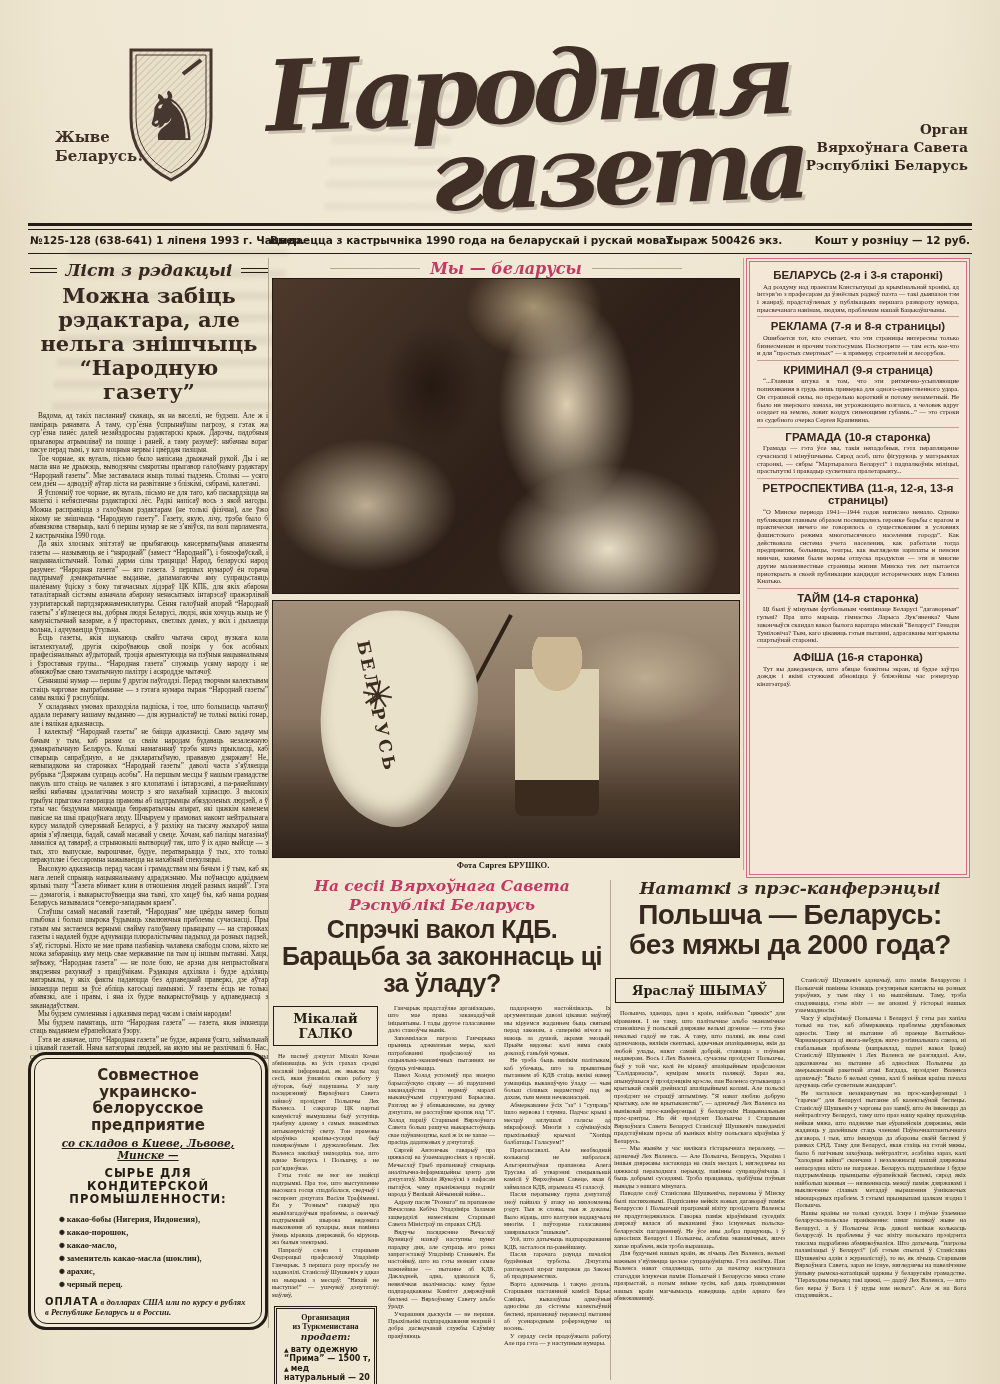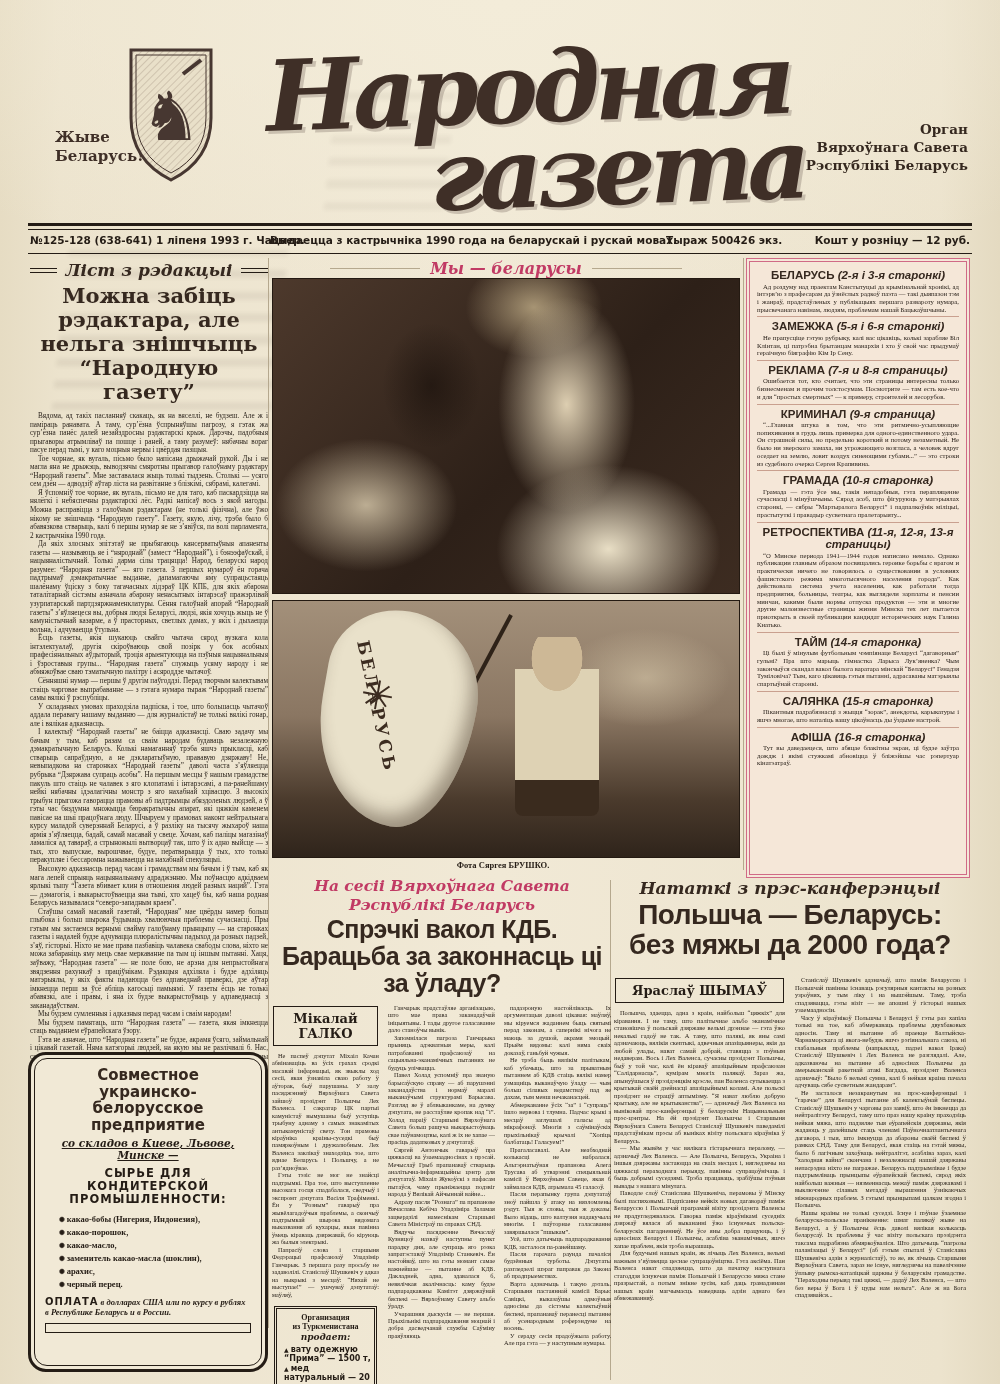--- a/index.html
+++ b/index.html
@@ -53,21 +53,21 @@
   .kicker-serif{display:flex;align-items:center;gap:8px;justify-content:center;
     font:italic bold 17px "DejaVu Serif",serif;color:var(--dark);margin-bottom:4px;}
   .kicker-serif::before,.kicker-serif::after{content:"";height:3px;flex:1;
     border-top:1px solid var(--ink);border-bottom:1px solid var(--ink);}
   .la-headline{font:bold 21px/24px "DejaVu Serif",serif;text-align:center;color:var(--dark);
     margin:2px 4px 8px;}
   .la-body p{font-size:7.2px;line-height:8.55px;text-align:justify;text-indent:8px;margin:0;}
   .signature{margin-top:5px;text-align:right;font:bold 7.8px/9.5px "Liberation Serif",serif;}
 
   
-  .cocoa{position:absolute;left:28px;top:1052px;width:240px;height:320px;
+  .cocoa{position:absolute;left:28px;top:1052px;width:240px;height:278px;
     border:3px solid var(--ink);border-radius:18px;padding:3px;background:var(--paper2);}
   .cocoa-in{border:1px solid var(--ink);border-radius:13px;height:100%;padding:8px 10px 6px;overflow:hidden;}
   .cocoa-t{font:bold 15px/16.5px "DejaVu Sans",sans-serif;text-align:center;color:var(--dark);}
   .cocoa-sub{font:italic bold 10.5px/12px "DejaVu Serif",serif;text-align:center;margin-top:4px;text-decoration:underline;}
   .cocoa-h{font:bold 11.5px/13px "DejaVu Sans",sans-serif;text-align:center;letter-spacing:1px;margin-top:6px;}
   .cocoa-list{margin:7px 0 0 14px;}
   .cocoa-list p{font:bold 8.5px/12px "Liberation Serif",serif;text-indent:0;}
   .cocoa-list p::before{content:"✺ ";font-size:7px;}
   .cocoa-pay{margin-top:5px;font:italic bold 8.5px/10px "Liberation Serif",serif;}
   .cocoa-pay b{font:bold 10px "DejaVu Sans",sans-serif;letter-spacing:1px;}
@@ -126,21 +126,21 @@
   .tk-list p::before{content:"▲ ";font-size:6px;}
 
   
   .panorama{position:absolute;left:746px;top:258px;width:224px;height:620px;
     border:4px double var(--pinkline);background:var(--panbg);padding:4px 7px;overflow:hidden;}
   .pan-title{font:italic bold 27px "DejaVu Serif",serif;color:var(--magenta);text-align:center;
     letter-spacing:-1px;margin:2px 0 4px;}
   .pan-sec{border-top:1px solid #c9a08f;padding-top:3px;margin-top:3px;}
   .pan-sec:first-of-type{border-top:none;margin-top:0;}
   .ps-h{text-align:center;font:bold 11.5px/12.5px "Liberation Sans",sans-serif;color:var(--dark);}
-  .ps-h .pp{font-style:italic;}
+  .ps-h .pp{}
   .pan-sec p{font-size:6.7px;line-height:7.7px;text-align:justify;text-indent:6px;margin-top:1px;}
 
   
   .poland{position:absolute;left:614px;top:878px;width:352px;}
   .kicker-dark{text-align:center;font:italic bold 17px "DejaVu Serif",serif;color:var(--dark);margin-bottom:2px;}
   .po-headline{font:bold 28px/30px "Liberation Sans",sans-serif;text-align:center;color:var(--dark);
     letter-spacing:-.5px;margin-bottom:6px;}
   .cols2{display:flex;gap:10px;margin-top:16px;}
   .pcol{width:171px;}
   .pcol p{font-size:6.4px;line-height:7.5px;}
@@ -303,46 +303,38 @@
     </div>
   </section>
 
   <aside class="panorama">
 
     <div class="pan-sec">
       <div class="ps-h"><span class="pt">БЕЛАРУСЬ</span> <span class="pp">(2-я і 3-я старонкі)</span></div>
       <p>Ад роздуму над праектам Канстытуцыі да крымінальнай хронікі, ад інтэрв’ю з прафесарам да ўзнёслых радкоў паэта — такі дыяпазон тэм і жанраў, прадстаўленых у публікацыях першага развароту нумара, прысвечанага навінам, людзям, праблемам нашай Бацькаўшчыны.</p>
     </div>
     <div class="pan-sec">
-      <div class="ps-h"><span class="pt">ЗАМЕЖЖА</span> <span class="pp">(5-я і 6-я старонкі)</span></div>
-      <p>Не прапусціце гэтую рубрыку, калі вас цікавіць, колькі зарабляе Біл Клінтан, ці патрэбна брытанцам манархія і хто ў свой час прыдумаў гераічную біяграфію Кім Ір Сену.</p>
-    </div>
-    <div class="pan-sec">
       <div class="ps-h"><span class="pt">РЕКЛАМА</span> <span class="pp">(7-я и 8-я страницы)</span></div>
       <p>Ошибается тот, кто считает, что эти страницы интересны только бизнесменам и прочим толстосумам. Посмотрите — там есть кое-что и для “простых смертных” — к примеру, строителей и лесорубов.</p>
     </div>
     <div class="pan-sec">
       <div class="ps-h"><span class="pt">КРИМИНАЛ</span> <span class="pp">(9-я страница)</span></div>
       <p>“...Главная штука в том, что эти ритмично-усыпляющие попихивания в грудь лишь примерка для одного-единственного удара. Он страшной силы, но предельно короткий и потому незаметный. Не было ни зверского замаха, ни угрожающего возгласа, а человек вдруг оседает на землю, ловит воздух синеющими губами...” — это строки из судебного очерка Сергея Крапивина.</p>
     </div>
     <div class="pan-sec">
       <div class="ps-h"><span class="pt">ГРАМАДА</span> <span class="pp">(10-я старонка)</span></div>
       <p>Грамада — гэта ўсе мы, такія непадобныя, гэта перапляценне сучаснасці і мінуўшчыны. Сярод асоб, што фігуруюць у матэрыялах старонкі, — сябры “Мартыралога Беларусі” і падпалкоўнік міліцыі, прастытуткі і правадыр сусветнага пралетарыяту...</p>
     </div>
     <div class="pan-sec">
       <div class="ps-h"><span class="pt">РЕТРОСПЕКТИВА</span> <span class="pp">(11-я, 12-я, 13-я страницы)</span></div>
       <p>“О Минске периода 1941—1944 годов написано немало. Однако публикации главным образом посвящались героике борьбы с врагом и практически ничего не говорилось о существовании в условиях фашистского режима многотысячного населения города”. Как действовала система учета населения, как работали тогда предприятия, больницы, театры, как выглядели зарплаты и пенсии минчан, какими были нормы отпуска продуктов — эти и многие другие малоизвестные страницы жизни Минска тех лет пытается приоткрыть в своей публикации кандидат исторических наук Галина Кнатько.</p>
     </div>
     <div class="pan-sec">
       <div class="ps-h"><span class="pt">ТАЙМ</span> <span class="pp">(14-я старонка)</span></div>
       <p>Ці былі ў мінулым футбольным чэмпіянаце Беларусі “дагаворныя” гульні? Пра што марыць гімнастка Ларыса Лук’яненка? Чым закончыўся скандал вакол былога варатара мінскай “Беларусі” Генадзя Туміловіча? Тым, каго цікавяць гэтыя пытанні, адрасаваны матэрыялы спартыўнай старонкі.</p>
-    </div>
-    <div class="pan-sec">
-      <div class="ps-h"><span class="pt">САЛЯНКА</span> <span class="pp">(15-я старонка)</span></div>
-      <p>Пікантныя падрабязнасці з жыцця “зорак”, анекдоты, карыкатуры і яшчэ многае, што наталіць вашу цікаўнасць ды ўздыме настрой.</p>
     </div>
     <div class="pan-sec">
       <div class="ps-h"><span class="pt">АФІША</span> <span class="pp">(16-я старонка)</span></div>
       <p>Тут вы даведаецеся, што абяцае блакітны экран, ці будзе заўтра дождж і якімі стужкамі абновіцца ў бліжэйшы час рэпертуар кінатэатраў.</p>
     </div>
   </aside>
 
   <section class="poland">
     <div class="kicker-dark">Нататкі з прэс-канферэнцыі</div>
     <h2 class="po-headline">Польшча — Беларусь: без мяжы да 2000 года?</h2>

